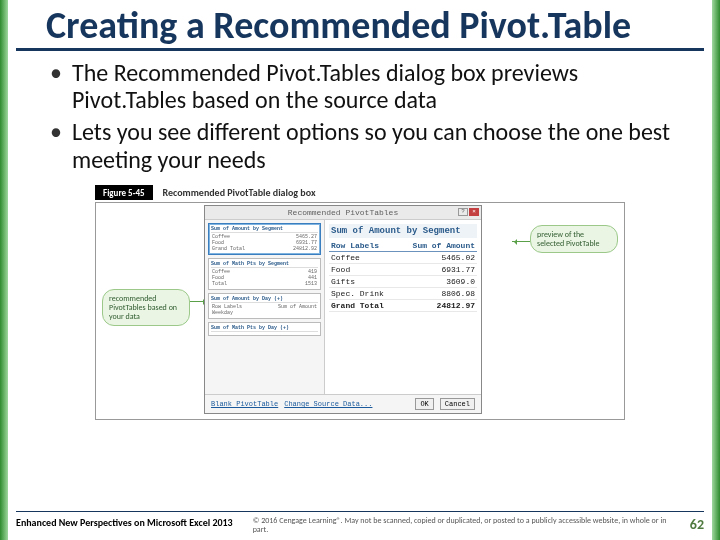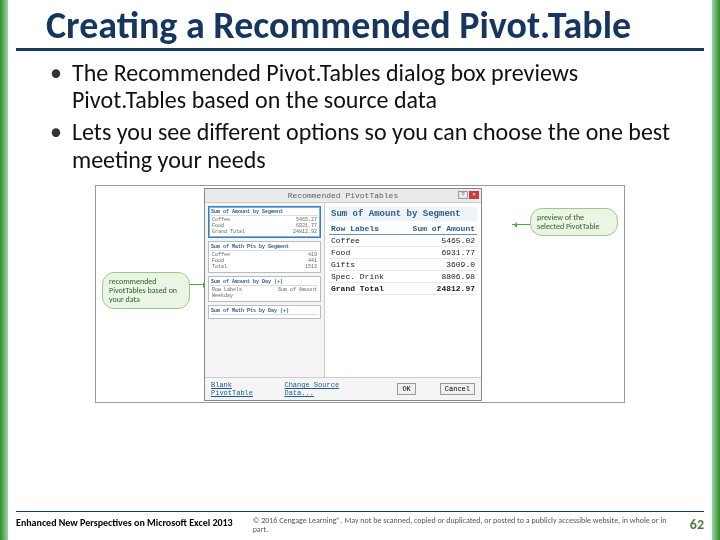--- a/index.html
+++ b/index.html
@@ -28,21 +28,21 @@
   .thumb .th { border-bottom: 1px solid #ddd; color: #2a5a8a; font-weight: 600; margin-bottom: 1px; }
   .thumb table { width: 100%; border-collapse: collapse; font-size: 5px; }
   .thumb td { padding: 0 1px; color: #666; white-space: nowrap; }
   .thumb td:last-child, .preview td:last-child { text-align: right; }
   .preview { flex: 1; background: #fff; padding: 4px; font-size: 8px; }
   .preview .ph { background: #eef3f8; color: #2a5a8a; font-weight: 700; padding: 2px; font-size: 9px; }
   .preview table { width: 100%; border-collapse: collapse; margin-top: 2px; }
   .preview th { text-align: left; font-size: 8px; color: #2a5a8a; border-bottom: 1px solid #6a92bd; padding: 1px 2px; }
   .preview td { padding: 1px 2px; border-bottom: 1px solid #e8e8e8; font-size: 8px; color: #222; }
   .preview tr.total td { font-weight: 700; border-top: 1px solid #6a92bd; }
-  .dlg-bot { border-top: 1px solid #ccc; padding: 3px 6px; display: flex; align-items: center; gap: 24px; font-size: 7px; }
+  .dlg-bot { border-top: 1px solid #ccc; padding: 3px 6px; display: flex; align-items: center; gap: 6px; font-size: 7px; }
   .link { color: #1a5a9c; text-decoration: underline; }
   .btn { border: 1px solid #999; background: #f0f0f0; padding: 1px 4px; font-size: 7px; }
   .callout { position: absolute; background: #eaf6e3; border: 1px solid #9cc98a; border-radius: 12px; font-size: 8px; color: #2f5a2f; padding: 4px 6px; width: 88px; line-height: 1.1; }
   .callout.left { left: 6px; top: 86px; }
   .callout.right { right: 6px; top: 22px; width: 88px; }
   .arrow { position: absolute; height: 1px; background: #5aa048; }
   .arrow::after { content:""; position: absolute; right: -1px; top: -2px; border: 3px solid transparent; border-left-color: #5aa048; }
   .arrow.la { left: 94px; top: 98px; width: 18px; }
   .arrow.ra { right: 94px; top: 38px; width: 18px; transform: scaleX(-1); }
   .footer { position: absolute; bottom: 6px; left: 16px; right: 16px; border-top: 1px solid #17365d; padding-top: 4px; display: flex; align-items: flex-start; gap: 20px; }
@@ -62,20 +62,24 @@
       <span class="dot">•</span>
       <span>The Recommended Pivot.Tables dialog box previews Pivot.Tables based on the source data</span>
     </div>
   <div class="row">
       <span class="dot">•</span>
       <span>Lets you see different options so you can choose the one best meeting your needs</span>
     </div>
 </div>
 
 <div class="figure">
+  <div class="fig-header">
+    <span class="fig-tab">Figure 5-45</span>
+    <span class="fig-title">Recommended PivotTable dialog box</span>
+  </div>
   <div class="fig-body">
 
     <div class="callout left">recommended PivotTables based on your data</div>
     <div class="arrow la"></div>
     <div class="callout right">preview of the selected PivotTable</div>
     <div class="arrow ra"></div>
 
     <div class="dlg">
       <div class="dlg-top">
         <span>Recommended PivotTables</span>

